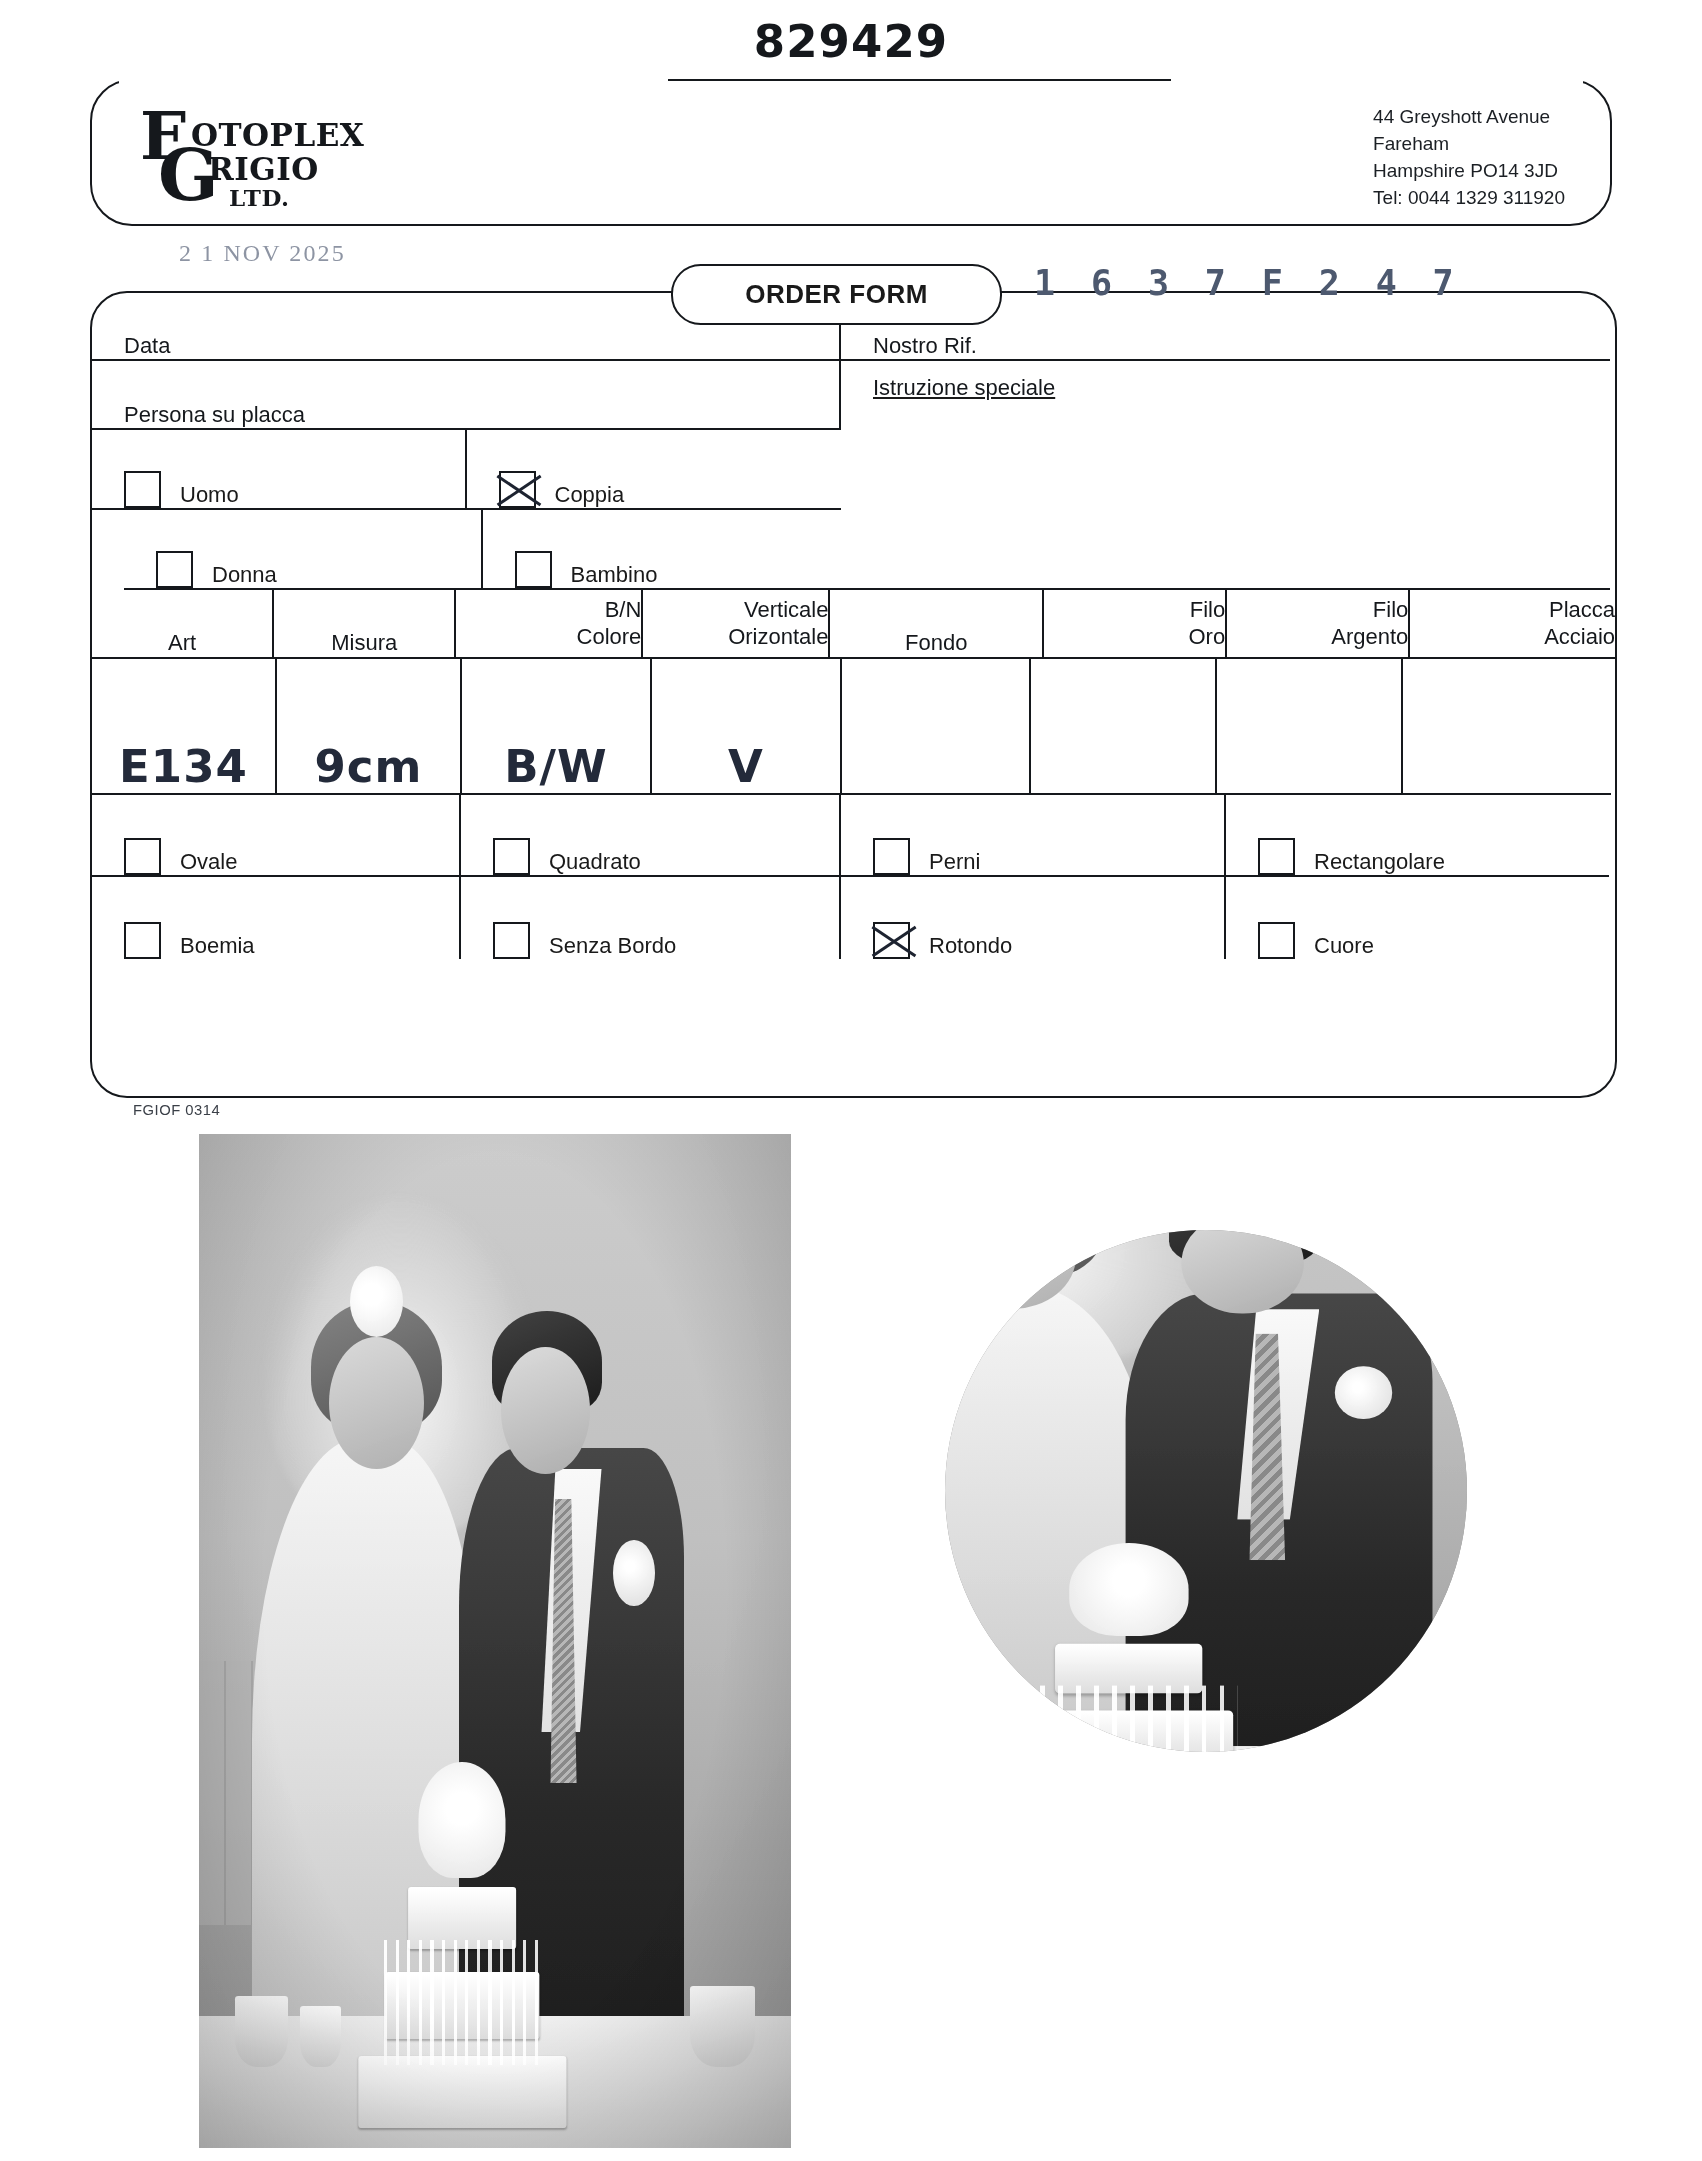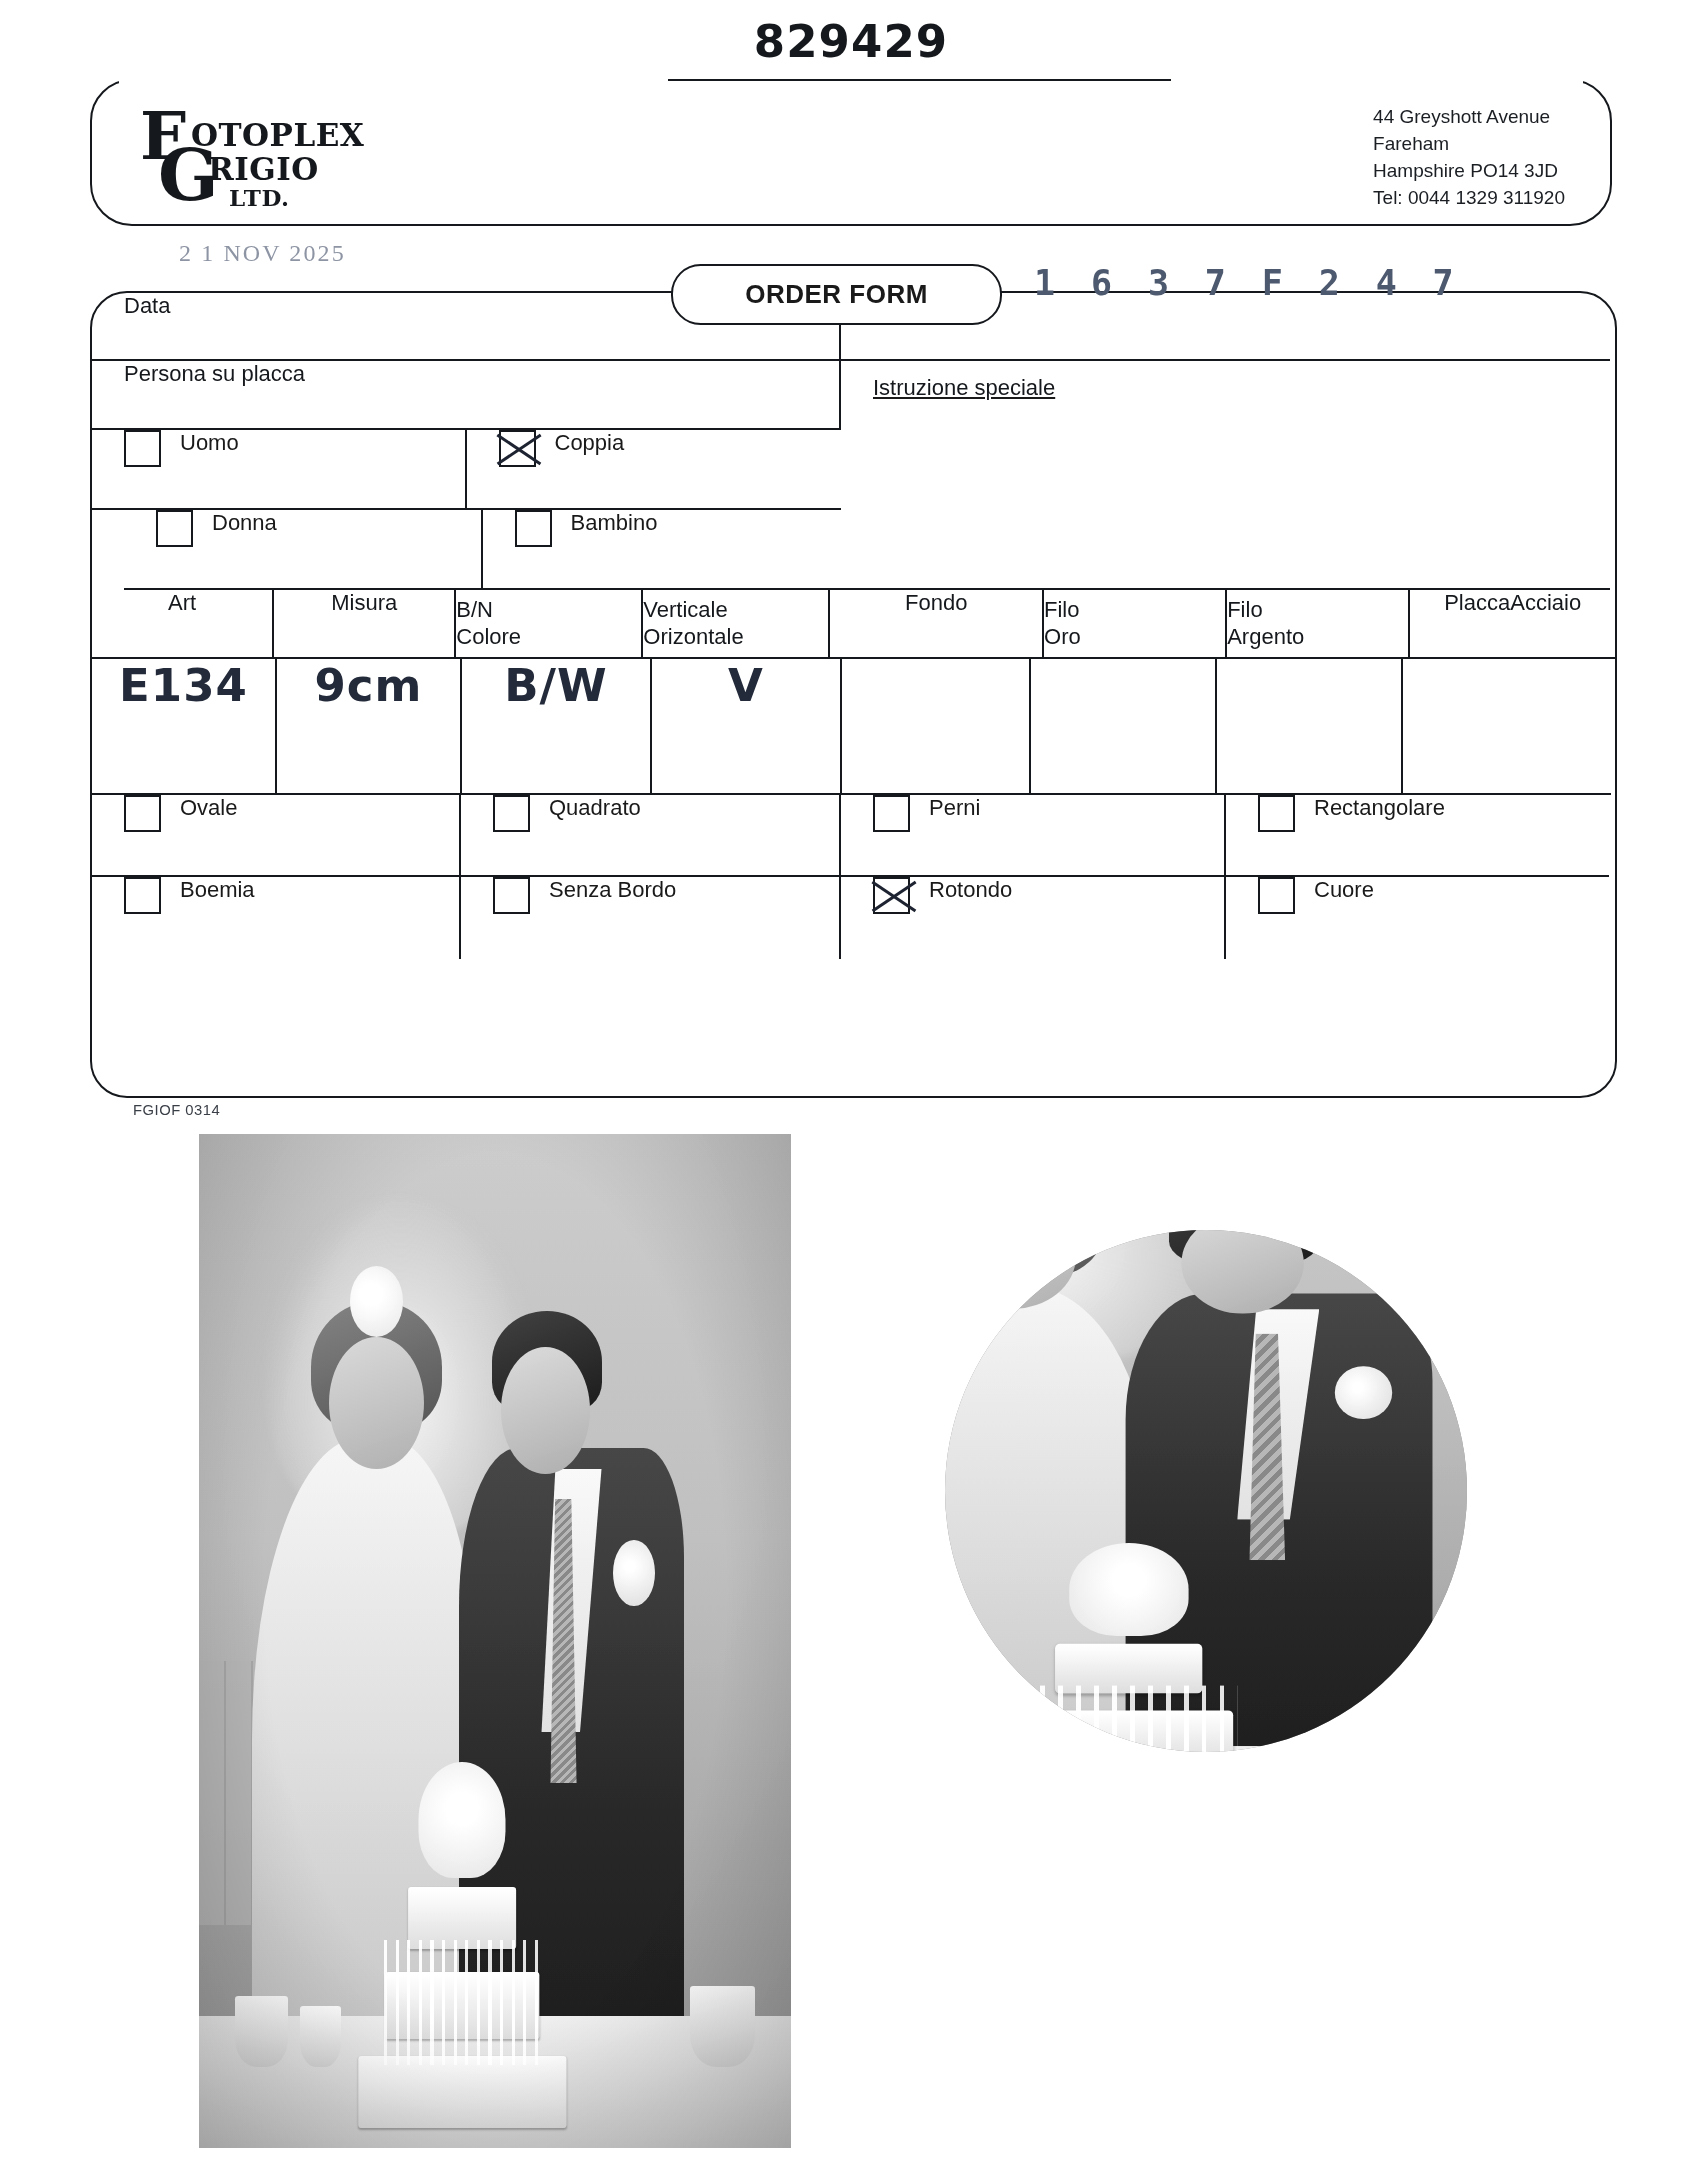--- a/index.html
+++ b/index.html
@@ -114,21 +114,21 @@
     border-radius: 37px;
     overflow: hidden;
     background: #ffffff;
   }
   .row { display: flex; width: 100%; }
   .cell {
     box-sizing: border-box;
     border-right: 2.1px solid #15181c;
     border-bottom: 2.1px solid #15181c;
     display: flex;
-    align-items: flex-start;
+    align-items: flex-end;
     position: relative;
   }
   .cell:last-child { border-right: none; }
   .cell .label {
     font-size: 22px;
     padding-left: 32px;
     color: #15181c;
   }
   .cell.center { justify-content: center; }
   .cell.center .label { padding-left: 0; text-align: center; line-height: 1.22; }
@@ -459,21 +459,21 @@
       <span class="label">Fondo</span>
     </div>
     <div class="cell center" style="width: 186px; height: 69px; flex-direction: column; justify-content: center;">
       <span class="label">Filo</span>
       <span class="label">Oro</span>
     </div>
     <div class="cell center" style="width: 186px; height: 69px; flex-direction: column; justify-content: center;">
       <span class="label">Filo</span>
       <span class="label">Argento</span>
     </div>
-    <div class="cell center" style="width: 208px; height: 69px; flex-direction: row; justify-content: center;">
+    <div class="cell center" style="width: 208px; height: 69px; flex-direction: column; justify-content: center;">
       <span class="label">Placca</span>
       <span class="label">Acciaio</span>
     </div>
   </div>
 
   <div class="row">
     <div class="cell center" style="width: 185px; height: 136px;">
       <span class="hand hand-big">E134</span>
     </div>
     <div class="cell center" style="width: 185px; height: 136px;">

